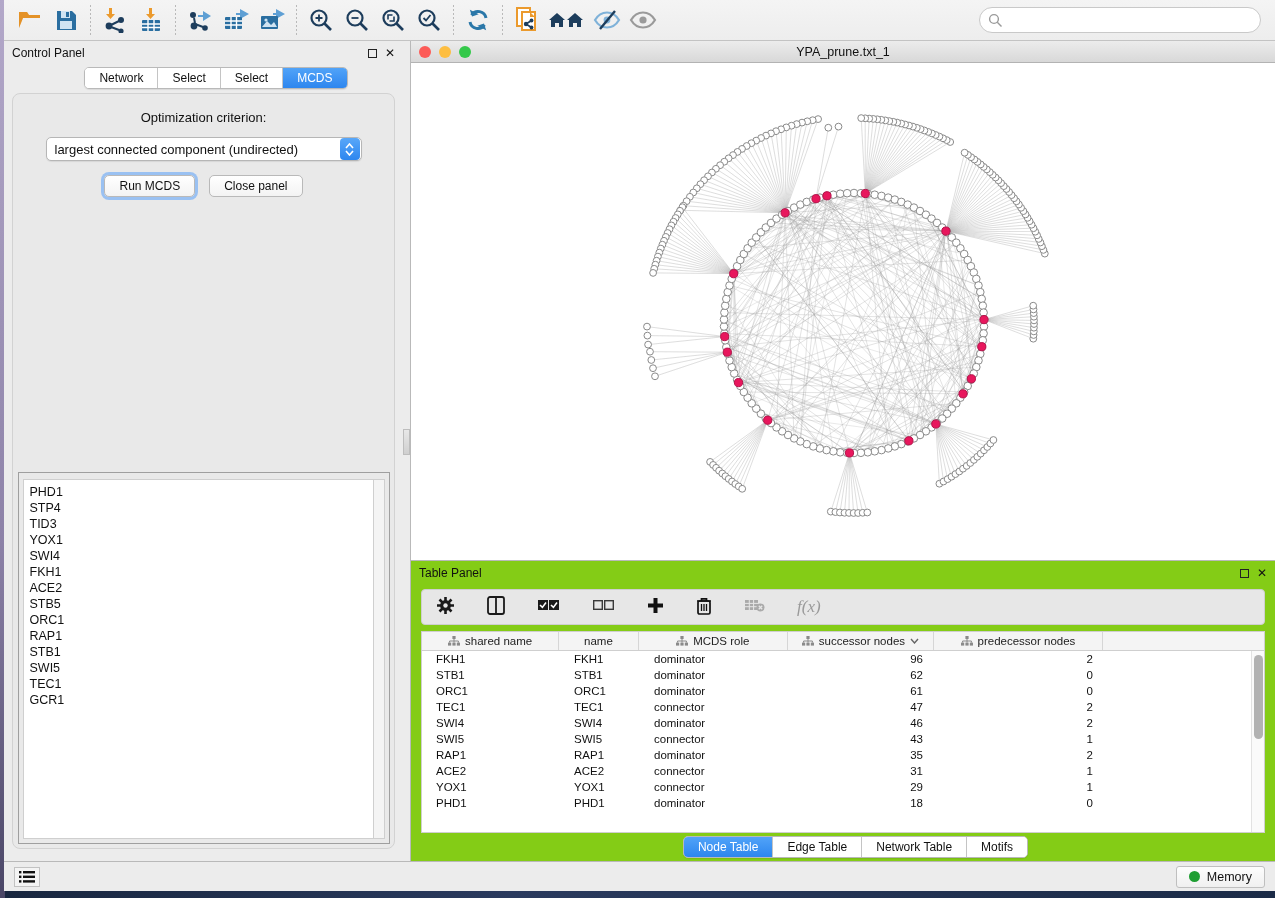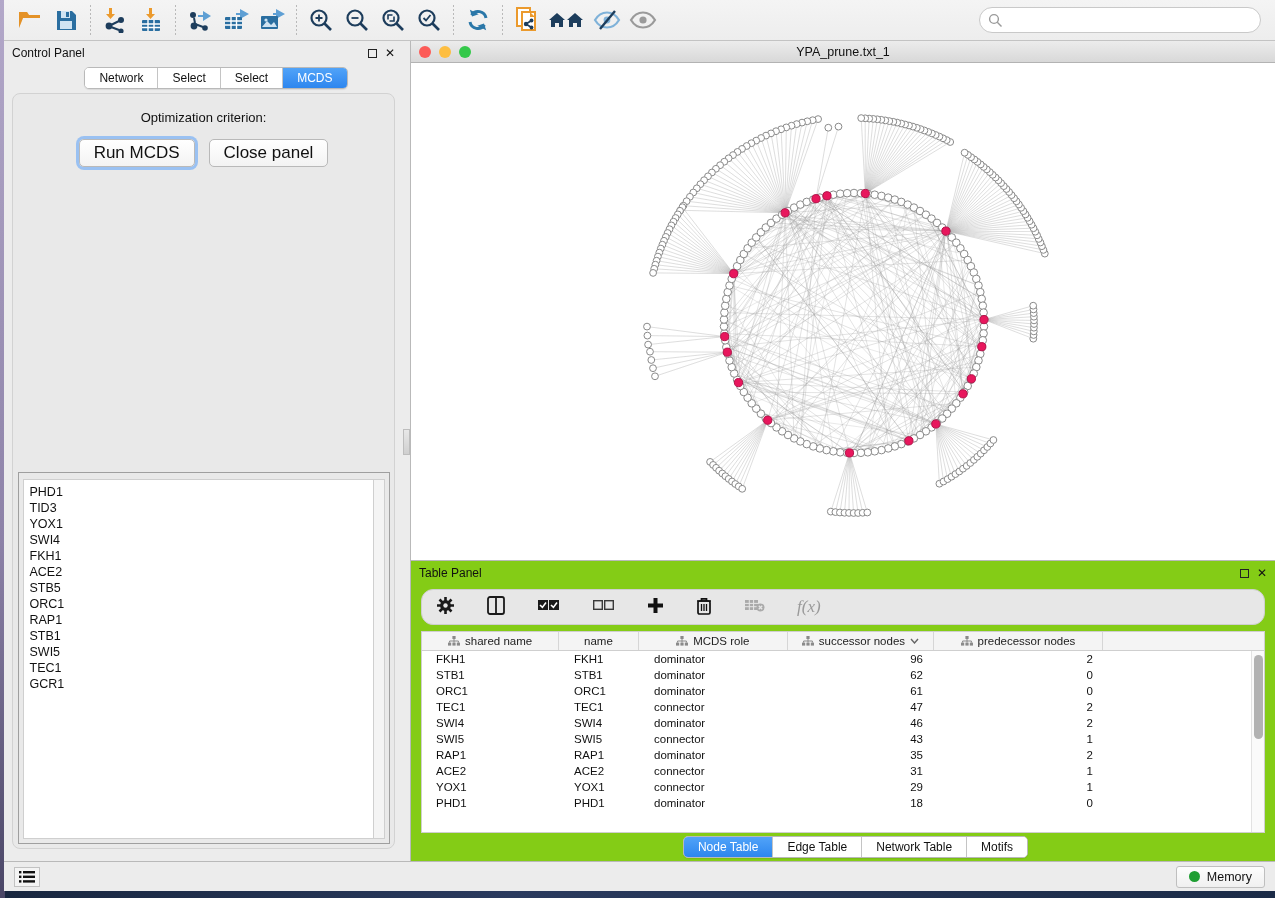--- a/index.html
+++ b/index.html
@@ -43,21 +43,21 @@
   .cp-body { flex:1; margin:4px 8px 12px; border:1px solid #d2d2d2; border-radius:8px;
     background:#e9e9e9; display:flex; flex-direction:column; align-items:center; padding-top:16px; min-height:0;}
   .opt-label { font-size:13px; color:#111; }
   .dropdown { margin-top:12px; width:316px; height:24px; background:#fff; border:1px solid #b6b6b6;
     border-radius:5px; display:flex; align-items:center; box-shadow:0 1px 1px rgba(0,0,0,.08); }
   .dropdown .dd-value { flex:1; font-size:13px; padding:0 8px; color:#111; white-space:nowrap; }
   .dd-stepper { width:20px; height:22px; border-radius:4px; margin-right:1px;
     background:linear-gradient(#59a7f9,#2d86ef); display:flex; flex-direction:column;
     align-items:center; justify-content:center; gap:1px; }
   .btn-row { margin-top:14px; display:flex; gap:14px; }
-  .mac-btn { font-size:17px; color:#111; background:linear-gradient(#ffffff,#f3f3f3);
+  .mac-btn { font-size:12px; color:#111; background:linear-gradient(#ffffff,#f3f3f3);
     border:1px solid #b9b9b9; border-radius:5px; padding:3px 14px; }
   .mac-btn.focus { box-shadow:0 0 0 3px rgba(90,160,250,.55); }
 
   .result-group { margin-top:auto; width:372px; height:372px; border:1px solid #9f9f9f;
     position:relative; margin-bottom:4px; background:#e9e9e9; }
   .result-legend { position:absolute; top:-8px; left:8px; background:#e9e9e9; padding:0 4px;
     font-size:12.5px; color:#111;margin-top:32px; }
   .result-list { position:absolute; inset:6px 16px 4px 4px; background:#fff;
     border:1px solid #cfcfcf; border-right:none; overflow:hidden; padding:4px 6px; }
   .result-list div { font-size:12.5px; line-height:16px; color:#111; }
@@ -75,21 +75,21 @@
   .net-titlebar { height:22px; background:linear-gradient(#ececec,#d8d8d8);
     border-bottom:1px solid #b3b3b3; display:flex; align-items:center; position:relative; }
   .lights { display:flex; gap:8px; margin-left:8px; }
   .light { width:12px; height:12px; border-radius:50%; }
   .net-title { position:absolute; left:0; right:0; text-align:center; font-size:12.5px; color:#111; }
   .net-canvas { flex:1; background:#fff; position:relative; overflow:hidden; }
 
   
   .table-panel { flex:1; background:#84cc16; display:flex; flex-direction:column;
     border-left:1px solid #b9b9b9; border-top:1px solid #b9b9b9; min-height:0; }
-  .tp-toolbar { margin:4px 10px 6px; height:36px; border:1px solid #cfcfcf; border-radius:12px;
+  .tp-toolbar { margin:4px 10px 6px; height:36px; border:1px solid #cfcfcf; border-radius:4px;
     background:#e7e7e7; display:flex; align-items:center; gap:32px; padding:0 14px; }
   .fx { font-family:"Liberation Serif","DejaVu Serif",serif; font-style:italic; font-size:17px; color:#9a9a9a; }
   .table-wrap { flex:1; margin:0 10px; border:1px solid #cfcfcf; background:#fff;
     position:relative; overflow:hidden; min-height:0; }
   .thead { display:flex; height:19px; background:#f4f4f4; border-bottom:1px solid #cfcfcf; }
   .th { display:flex; align-items:center; justify-content:center; gap:5px; font-size:11.5px;
     color:#222; border-right:1px solid #d6d6d6; overflow:hidden; }
   .tbody .tr { display:flex; height:16px; }
   .td { font-size:11.5px; color:#111; display:flex; align-items:center; overflow:hidden; white-space:nowrap; }
   .td.left { padding-left:14px; }
@@ -272,28 +272,40 @@
       <div class="tabs-row">
         <div class="seg">
           <div class="tab">Network</div>
           <div class="tab">Select</div>
           <div class="tab">Select</div>
           <div class="tab active">MCDS</div>
         </div>
       </div>
       <div class="cp-body">
         <div class="opt-label">Optimization criterion:</div>
+        <div class="dropdown">
+          <span class="dd-value">largest connected component (undirected)</span>
+          <span class="dd-stepper">
+            <svg width="9" height="6" viewBox="0 0 9 6">
+                <path d="M1 5l3.5-4L8 5" fill="none" stroke="#fff" stroke-width="1.6"></path>
+              </svg>
+            <svg width="9" height="6" viewBox="0 0 9 6">
+                <path d="M1 1l3.5 4L8 1" fill="none" stroke="#fff" stroke-width="1.6"></path>
+              </svg>
+          </span>
+        </div>
         <div class="btn-row">
           <button class="mac-btn focus">Run MCDS</button>
           <button class="mac-btn">Close panel</button>
         </div>
         <div class="result-group">
           <div class="result-legend">MCDS result (17 nodes)</div>
           <div class="result-list" id="mcds-list">
               <div>PHD1</div>
+              <div>STP4</div>
               <div>TID3</div>
               <div>YOX1</div>
               <div>SWI4</div>
               <div>FKH1</div>
               <div>ACE2</div>
               <div>STB5</div>
               <div>ORC1</div>
               <div>RAP1</div>
               <div>STB1</div>
               <div>SWI5</div>

